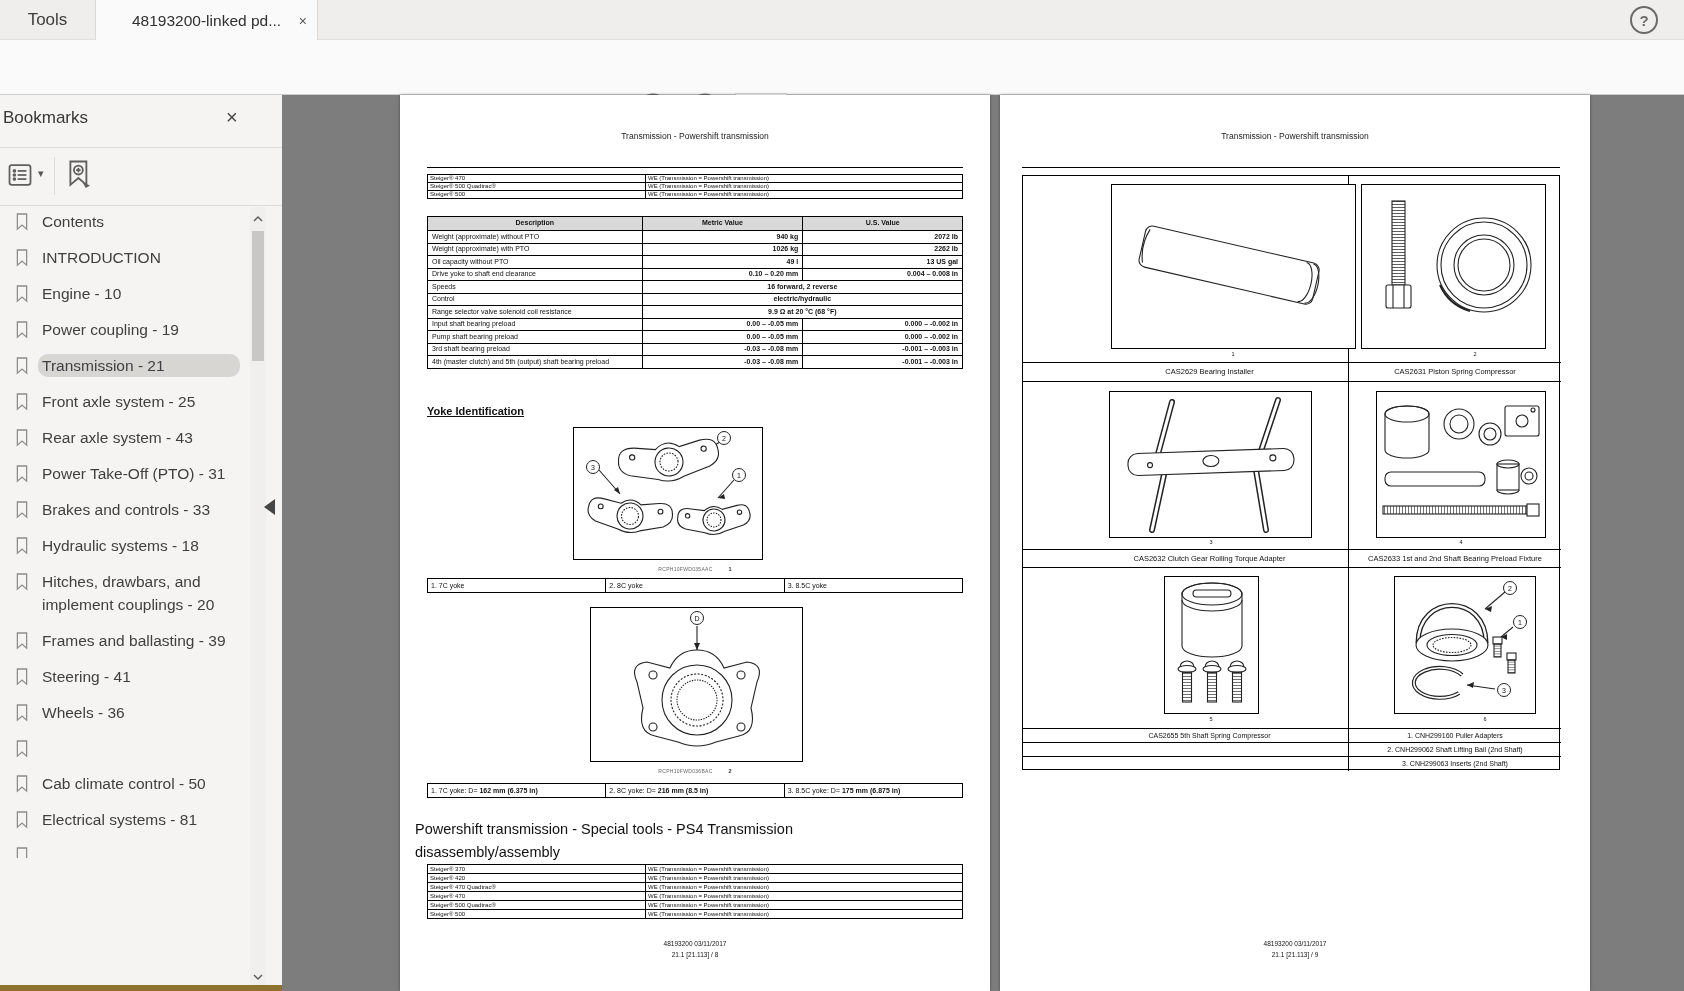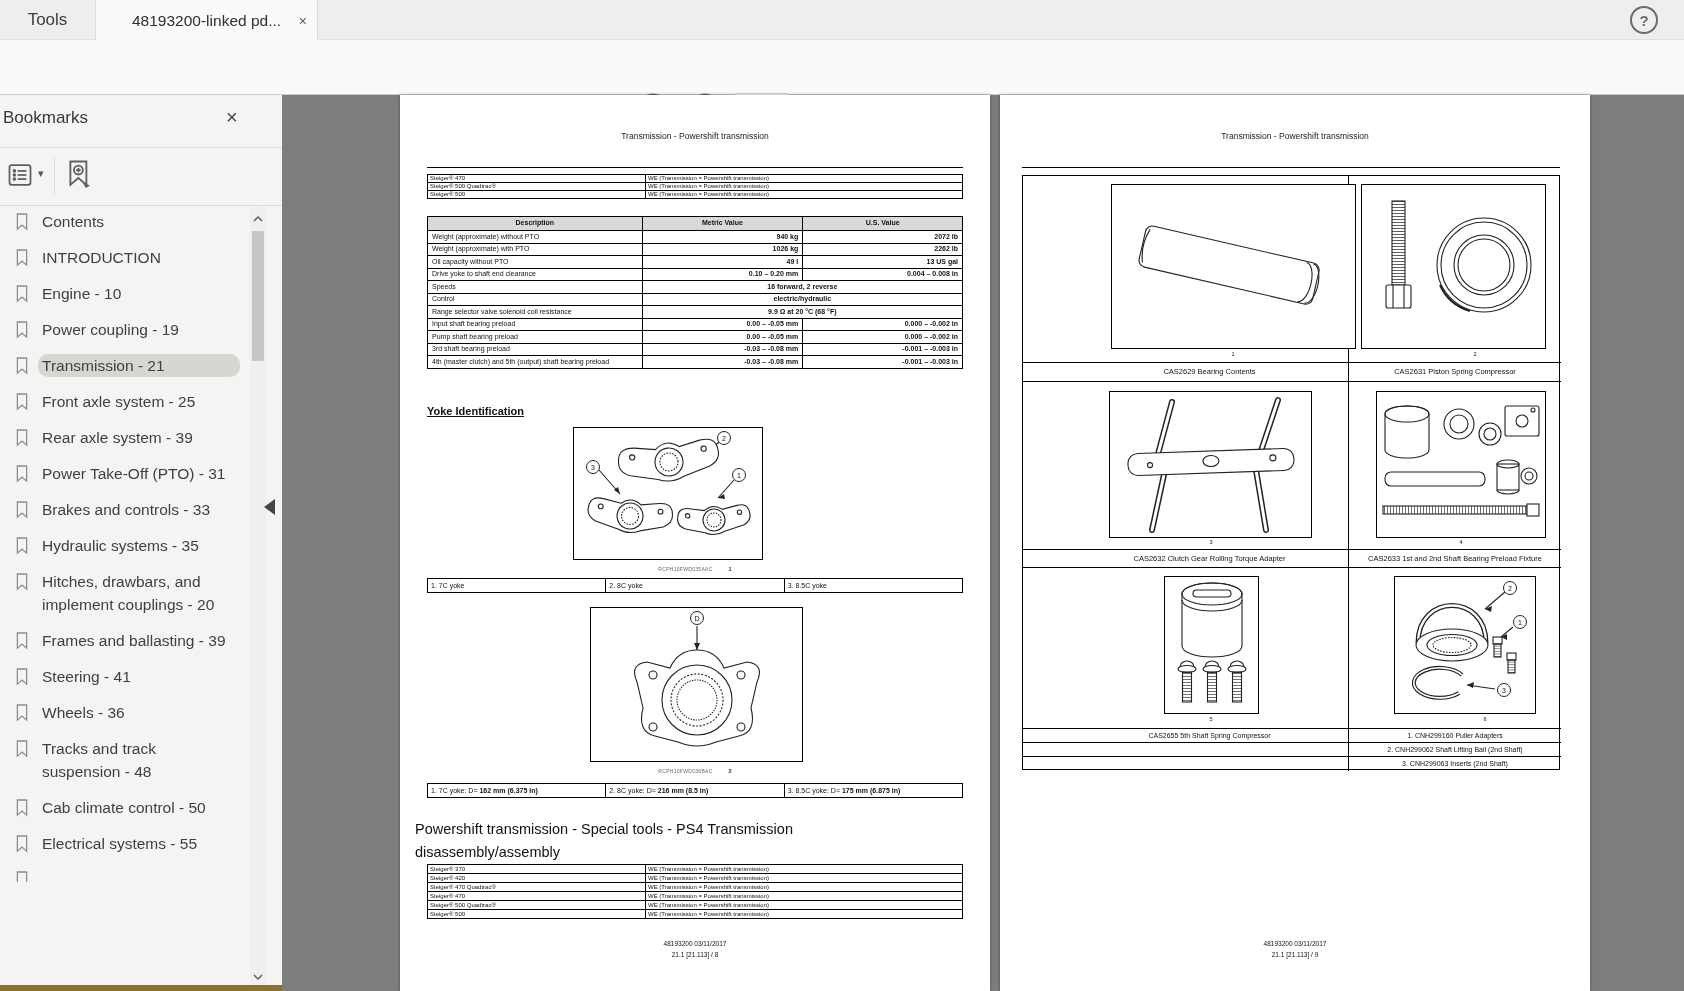--- a/index.html
+++ b/index.html
@@ -270,39 +270,39 @@
       <div class="bm-item">
           <svg viewBox="0 0 19 23">
             <path d="M4,2 h11 v18 l-5.5,-4.8 L4,20 z"></path>
           </svg>
           <span class="bm-label">Front axle system - 25</span>
         </div>
       <div class="bm-item">
           <svg viewBox="0 0 19 23">
             <path d="M4,2 h11 v18 l-5.5,-4.8 L4,20 z"></path>
           </svg>
-          <span class="bm-label">Rear axle system - 39</span>
+          <span class="bm-label">Rear axle system - 43</span>
         </div>
       <div class="bm-item">
           <svg viewBox="0 0 19 23">
             <path d="M4,2 h11 v18 l-5.5,-4.8 L4,20 z"></path>
           </svg>
           <span class="bm-label">Power Take-Off (PTO) - 31</span>
         </div>
       <div class="bm-item">
           <svg viewBox="0 0 19 23">
             <path d="M4,2 h11 v18 l-5.5,-4.8 L4,20 z"></path>
           </svg>
           <span class="bm-label">Brakes and controls - 33</span>
         </div>
       <div class="bm-item">
           <svg viewBox="0 0 19 23">
             <path d="M4,2 h11 v18 l-5.5,-4.8 L4,20 z"></path>
           </svg>
-          <span class="bm-label">Hydraulic systems - 35</span>
+          <span class="bm-label">Hydraulic systems - 18</span>
         </div>
       <div class="bm-item">
           <svg viewBox="0 0 19 23">
             <path d="M4,2 h11 v18 l-5.5,-4.8 L4,20 z"></path>
           </svg>
           <span class="bm-label">Hitches, drawbars, and implement couplings - 20</span>
         </div>
       <div class="bm-item">
           <svg viewBox="0 0 19 23">
             <path d="M4,2 h11 v18 l-5.5,-4.8 L4,20 z"></path>
@@ -318,33 +318,32 @@
       <div class="bm-item">
           <svg viewBox="0 0 19 23">
             <path d="M4,2 h11 v18 l-5.5,-4.8 L4,20 z"></path>
           </svg>
           <span class="bm-label">Wheels - 36</span>
         </div>
       <div class="bm-item">
           <svg viewBox="0 0 19 23">
             <path d="M4,2 h11 v18 l-5.5,-4.8 L4,20 z"></path>
           </svg>
-          <span class="bm-label">Tracks and track suspension - 48</span>
         </div>
       <div class="bm-item">
           <svg viewBox="0 0 19 23">
             <path d="M4,2 h11 v18 l-5.5,-4.8 L4,20 z"></path>
           </svg>
           <span class="bm-label">Cab climate control - 50</span>
         </div>
       <div class="bm-item">
           <svg viewBox="0 0 19 23">
             <path d="M4,2 h11 v18 l-5.5,-4.8 L4,20 z"></path>
           </svg>
-          <span class="bm-label">Electrical systems - 55</span>
+          <span class="bm-label">Electrical systems - 81</span>
         </div>
       <div class="bm-item partial">
           <svg viewBox="0 0 19 23">
             <path d="M4,2 h11 v18 l-5.5,-4.8 L4,20 z"></path>
           </svg>
           <span class="bm-label"></span>
         </div>
     </div>
 
     <div class="sb-scroll">
@@ -703,21 +702,21 @@
                 <rect x="1" y="7" width="7" height="13" fill="url(#thrD)" stroke="#222"></rect>
               </g>
             <g transform="translate(112,76)">
                 <rect x="0" y="0" width="9" height="7" fill="#fff"></rect>
                 <rect x="1" y="7" width="7" height="13" fill="url(#thrD)" stroke="#222"></rect>
               </g>
           </svg>
         </div>
         <div class="fg-num" style="left:442px;top:540px">6</div>
 
-        <div class="fg-cap l" style="top:186px;height:19px">CAS2629 Bearing Contents</div>
+        <div class="fg-cap l" style="top:186px;height:19px">CAS2629 Bearing Installer</div>
         <div class="fg-cap r" style="top:186px;height:19px">CAS2631 Piston Spring Compressor</div>
         <div class="fg-cap l" style="top:373px;height:18px">CAS2632 Clutch Gear Rolling Torque Adapter</div>
         <div class="fg-cap r" style="top:373px;height:18px">CAS2633 1st and 2nd Shaft Bearing Preload Fixture</div>
         <div class="fg-cap l" style="top:552px;height:14px;font-size:7px">CAS2655 5th Shaft Spring Compressor</div>
         <div class="fg-cap r" style="top:552px;height:14px;font-size:7px">1. CNH299160 Puller Adapters</div>
         <div class="fg-cap r" style="top:566px;height:14px;font-size:7px">2. CNH299062 Shaft Lifting Bail (2nd Shaft)</div>
         <div class="fg-cap r" style="top:580px;height:14px;font-size:7px">3. CNH299063 Inserts (2nd Shaft)</div>
       </div>
 
       <div class="pg-footer1">48193200 03/11/2017</div>

